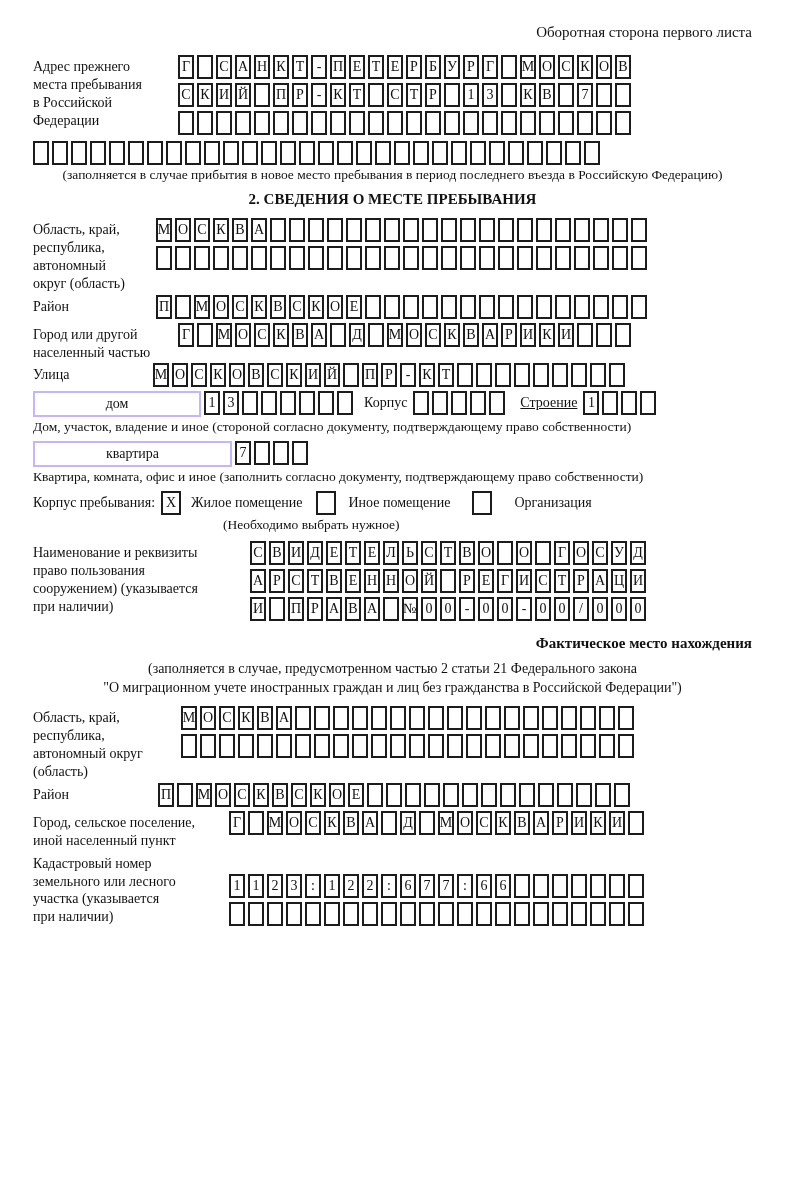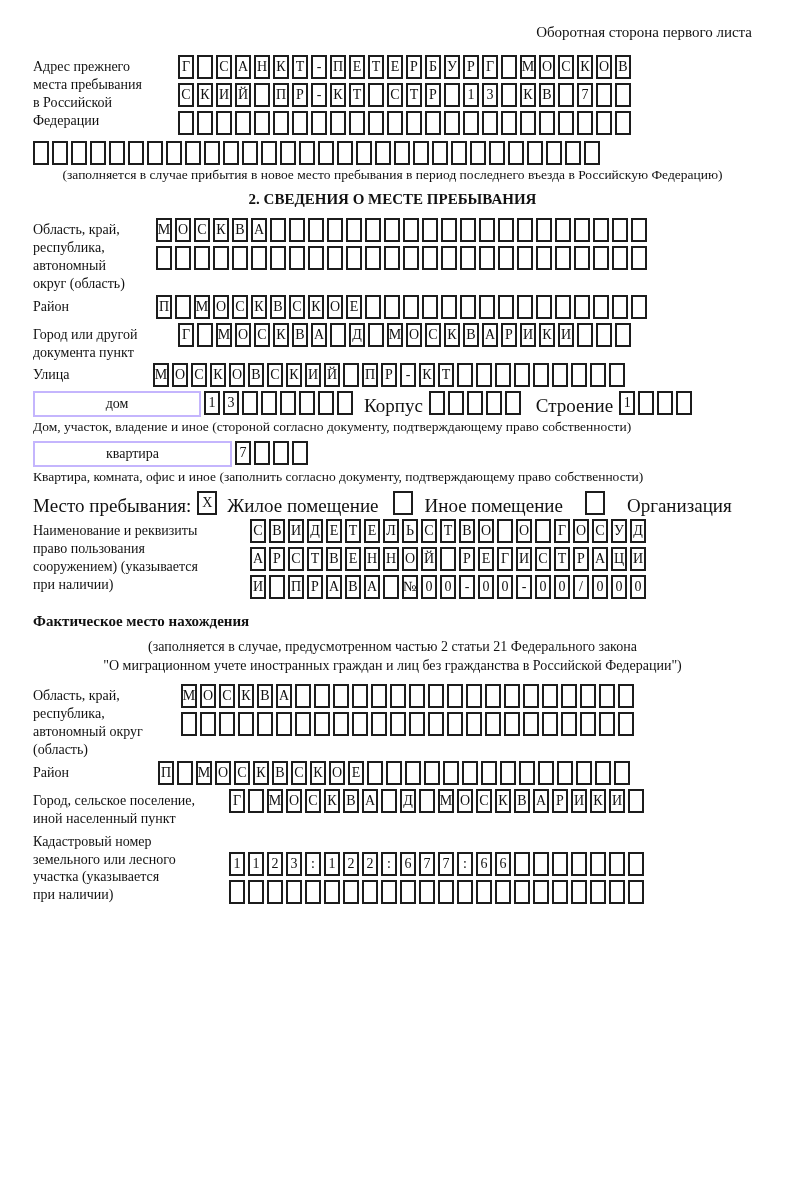--- a/index.html
+++ b/index.html
@@ -11,24 +11,24 @@
   .lbl div{white-space:nowrap;}
   .cellrow{display:flex;margin-bottom:2px;}
   .cell{box-sizing:border-box;flex:0 0 auto;width:16px;height:24px;border:2px solid #1c1c1c;margin-right:3px;
         display:flex;align-items:center;justify-content:center;font-size:14px;line-height:1;}
   .stack > .cellrow{margin-bottom:4px;}
   .w145{width:145px;} .w123{width:123px;} .w120{width:120px;} .w148{width:148px;} .w125{width:125px;} .w196{width:196px;}
   .caption{font-size:13.5px;margin:2px 0 6px 0;}
   .caption.center{text-align:center;}
   .sec-title{text-align:center;font-weight:bold;font-size:15px;margin:8px 0 10px 0;}
   .fieldbox{box-sizing:border-box;border:2px solid #c4b5fd;height:26px;display:flex;align-items:center;justify-content:center;font-size:14px;flex:0 0 auto;}
-  .inline-lbl{font-size:19px;padding-top:4px;white-space:nowrap;}
+  .inline-lbl{font-size:14px;padding-top:4px;white-space:nowrap;}
   .chk{box-sizing:border-box;width:20px;height:24px;border:2px solid #1c1c1c;display:flex;align-items:center;justify-content:center;font-size:14px;flex:0 0 auto;}
   .note-small{font-size:13.5px;margin:2px 0 8px 190px;}
-  .fact-title{text-align:left;font-weight:bold;font-size:15px;margin:10px 0 8px 0;}
+  .fact-title{text-align:right;font-weight:bold;font-size:15px;margin:10px 0 8px 0;}
   .fact-note{text-align:center;font-size:14px;line-height:1.35;margin-bottom:8px;}
   .stamp-wrap{width:384px;margin-left:auto;margin-top:4px;}
   .stamp-box{box-sizing:border-box;width:356px;height:177px;border:2px solid #1c1c1c;margin-left:28px;margin-bottom:6px;}
   .stamp-caption{text-align:center;font-size:14px;line-height:1.35;}
   .mt22{margin-top:22px;}
   .mb8{margin-bottom:8px;}
 </style>
 </head>
 <body>
 
@@ -255,21 +255,21 @@
         <span class="cell"></span>
         <span class="cell"></span>
         <span class="cell"></span>
         <span class="cell"></span>
       </div>
   </div>
 
   <div class="row">
     <div class="lbl w145">
         <div>Город или другой</div>
-        <div>документа пункт</div>
+        <div>населенный частью</div>
       </div>
     <div class="cellrow">
         <span class="cell">Г</span>
         <span class="cell"></span>
         <span class="cell">М</span>
         <span class="cell">О</span>
         <span class="cell">С</span>
         <span class="cell">К</span>
         <span class="cell">В</span>
         <span class="cell">А</span>
@@ -336,21 +336,21 @@
         <span class="cell"></span>
       </div>
     <div class="inline-lbl" style="margin:0 6px 0 8px;">Корпус</div>
     <div class="cellrow" style="margin-bottom:0;">
         <span class="cell"></span>
         <span class="cell"></span>
         <span class="cell"></span>
         <span class="cell"></span>
         <span class="cell"></span>
       </div>
-    <div class="inline-lbl" style="margin:0 6px 0 12px;">Строение</div>
+    <div class="inline-lbl" style="margin:0 6px 0 12px;text-decoration:underline;">Строение</div>
     <div class="cellrow" style="margin-bottom:0;">
         <span class="cell">1</span>
         <span class="cell"></span>
         <span class="cell"></span>
         <span class="cell"></span>
       </div>
   </div>
   <div class="caption">Дом, участок, владение и иное (стороной согласно документу, подтверждающему право собственности)</div>
 
   <div class="row">
@@ -358,28 +358,29 @@
     <div class="cellrow" style="margin-bottom:0;">
         <span class="cell">7</span>
         <span class="cell"></span>
         <span class="cell"></span>
         <span class="cell"></span>
       </div>
   </div>
   <div class="caption">Квартира, комната, офис и иное (заполнить согласно документу, подтверждающему право собственности)</div>
 
   <div class="row">
-    <div class="inline-lbl">Место пребывания:</div>
+    <div class="inline-lbl">Корпус пребывания:</div>
     <div class="chk" style="margin-left:6px;">X</div>
     <div class="inline-lbl" style="margin-left:10px;">Жилое помещение</div>
     <div class="chk" style="margin-left:14px;"></div>
     <div class="inline-lbl" style="margin-left:12px;">Иное помещение</div>
     <div class="chk" style="margin-left:22px;"></div>
     <div class="inline-lbl" style="margin-left:22px;">Организация</div>
   </div>
+  <div class="note-small">(Необходимо выбрать нужное)</div>
 
   <div class="row mb8">
     <div class="lbl" style="width:217px;">
         <div>Наименование и реквизиты</div>
         <div>право пользования</div>
         <div>сооружением) (указывается</div>
         <div>при наличии)</div>
       </div>
     <div class="stack">
       <div class="cellrow">

